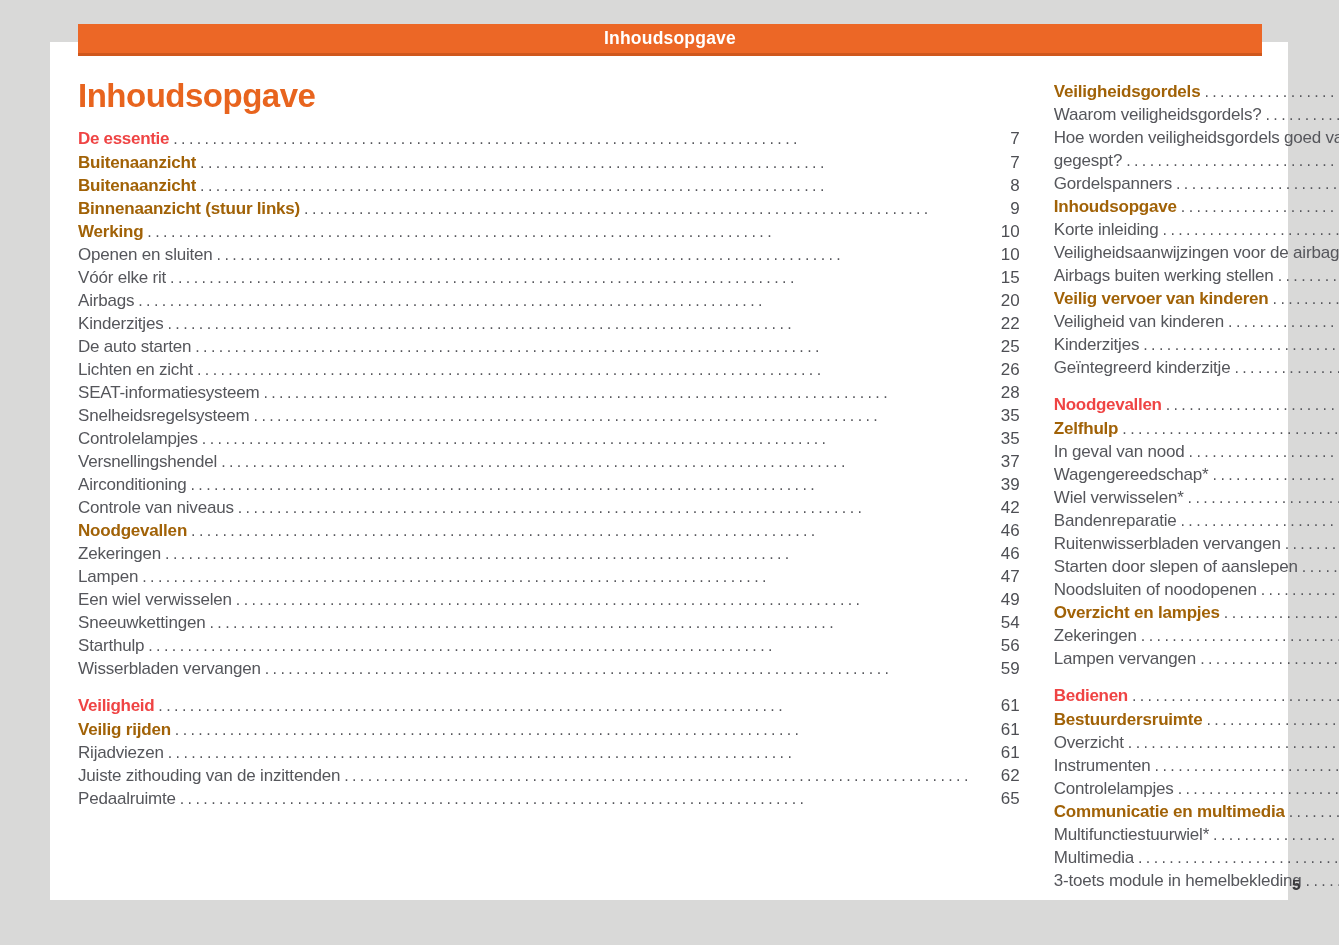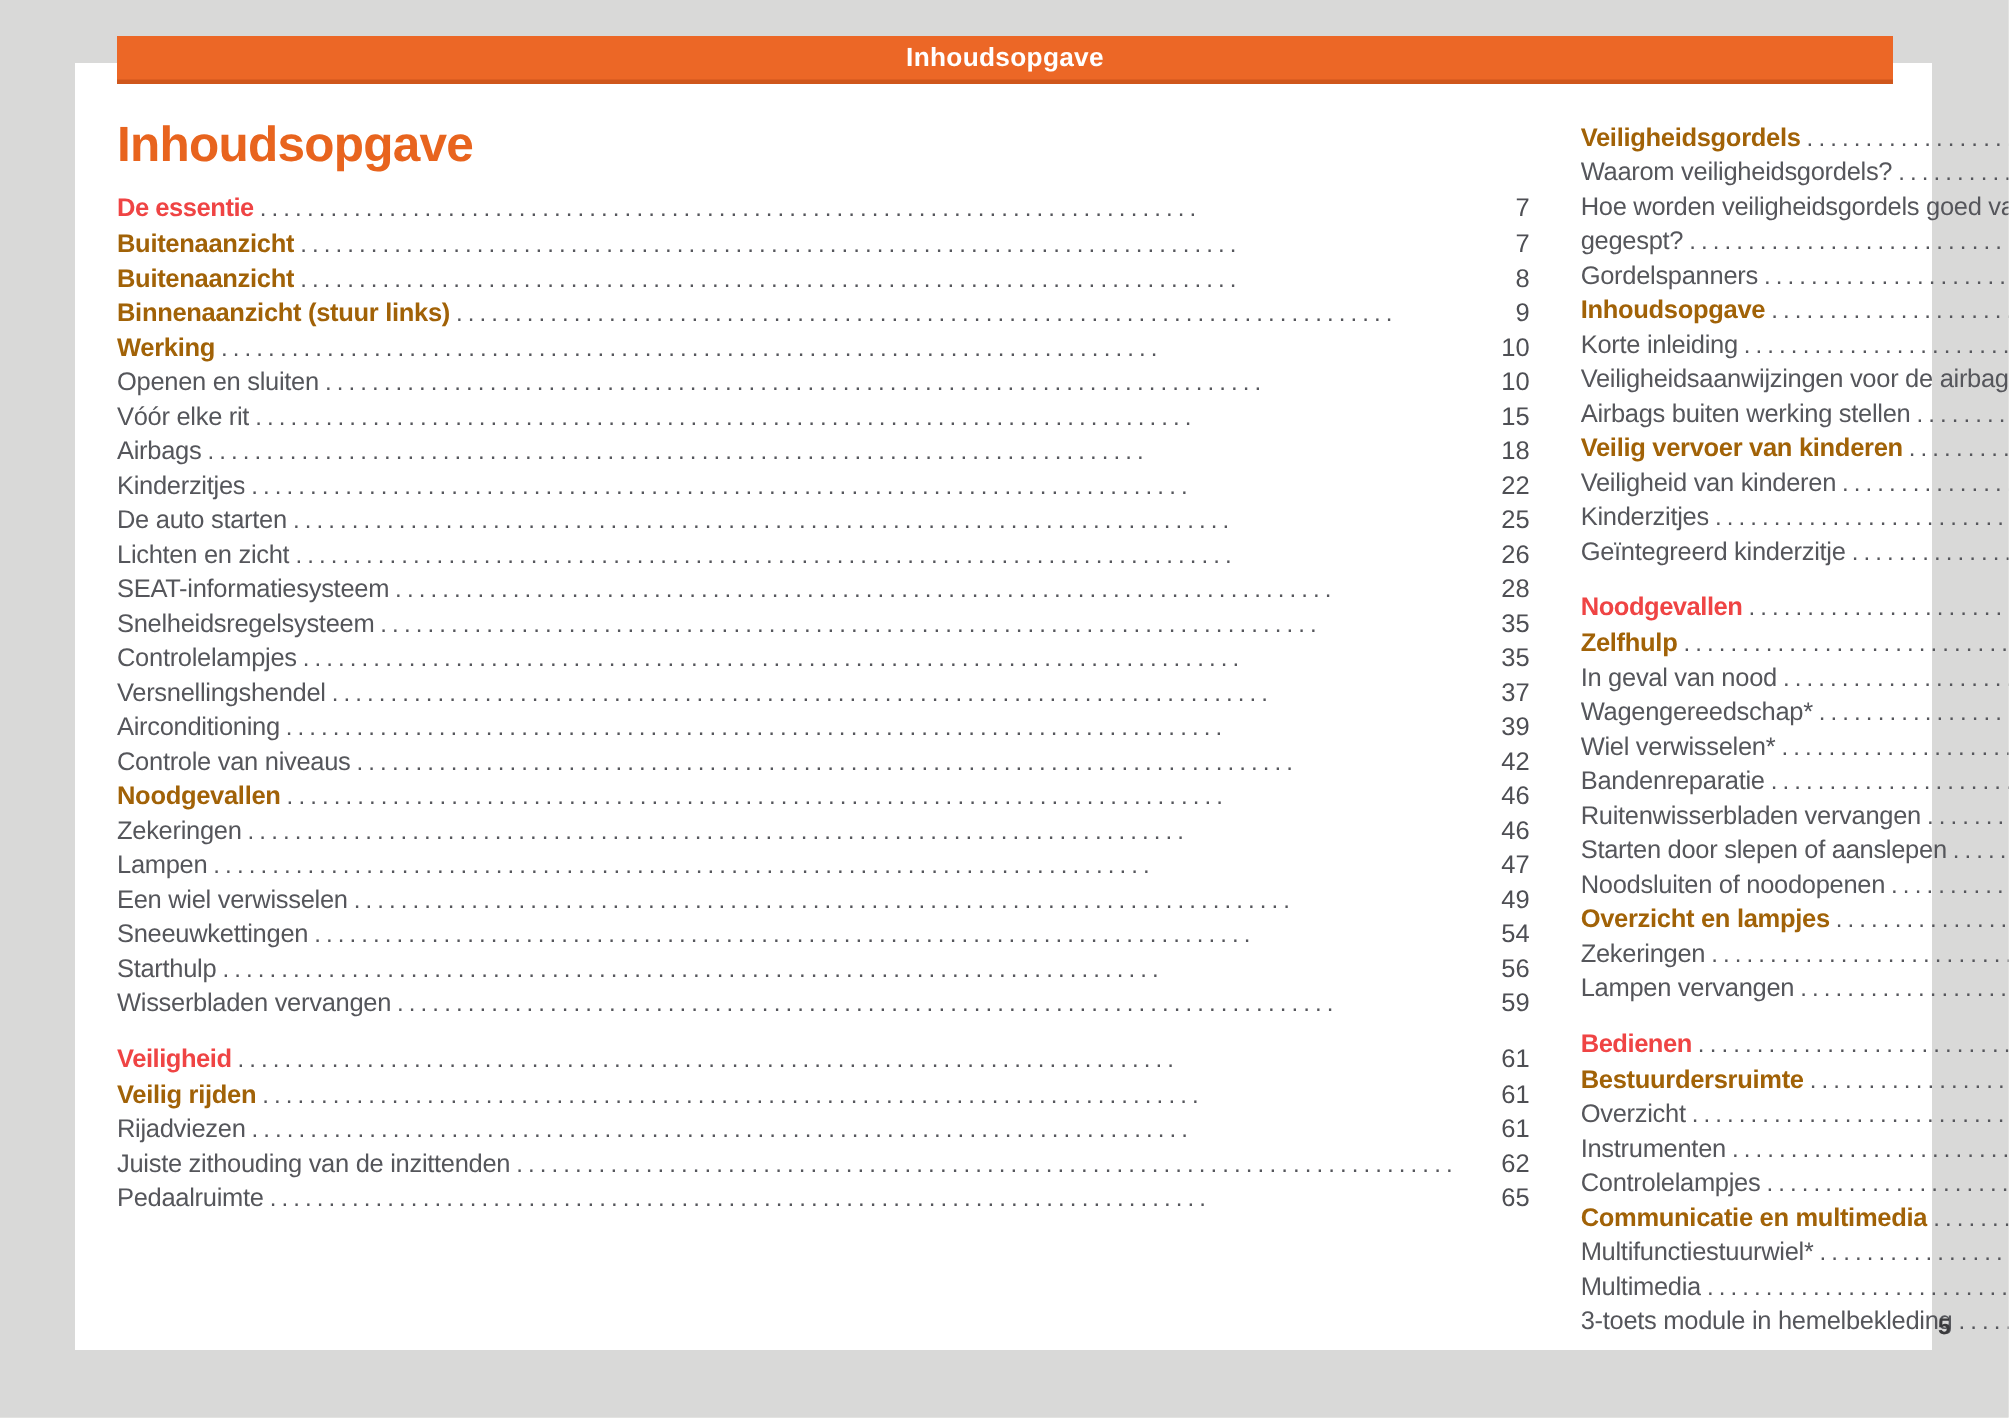--- a/index.html
+++ b/index.html
@@ -147,21 +147,21 @@
           <span class="num">10</span>
         </div>
         <div class="entry normal">
           <span class="label">Vóór elke rit</span>
           <span class="dots"></span>
           <span class="num">15</span>
         </div>
         <div class="entry normal">
           <span class="label">Airbags</span>
           <span class="dots"></span>
-          <span class="num">18</span>
+          <span class="num">20</span>
         </div>
         <div class="entry normal">
           <span class="label">Kinderzitjes</span>
           <span class="dots"></span>
           <span class="num">22</span>
         </div>
         <div class="entry normal">
           <span class="label">De auto starten</span>
           <span class="dots"></span>
           <span class="num">25</span>

